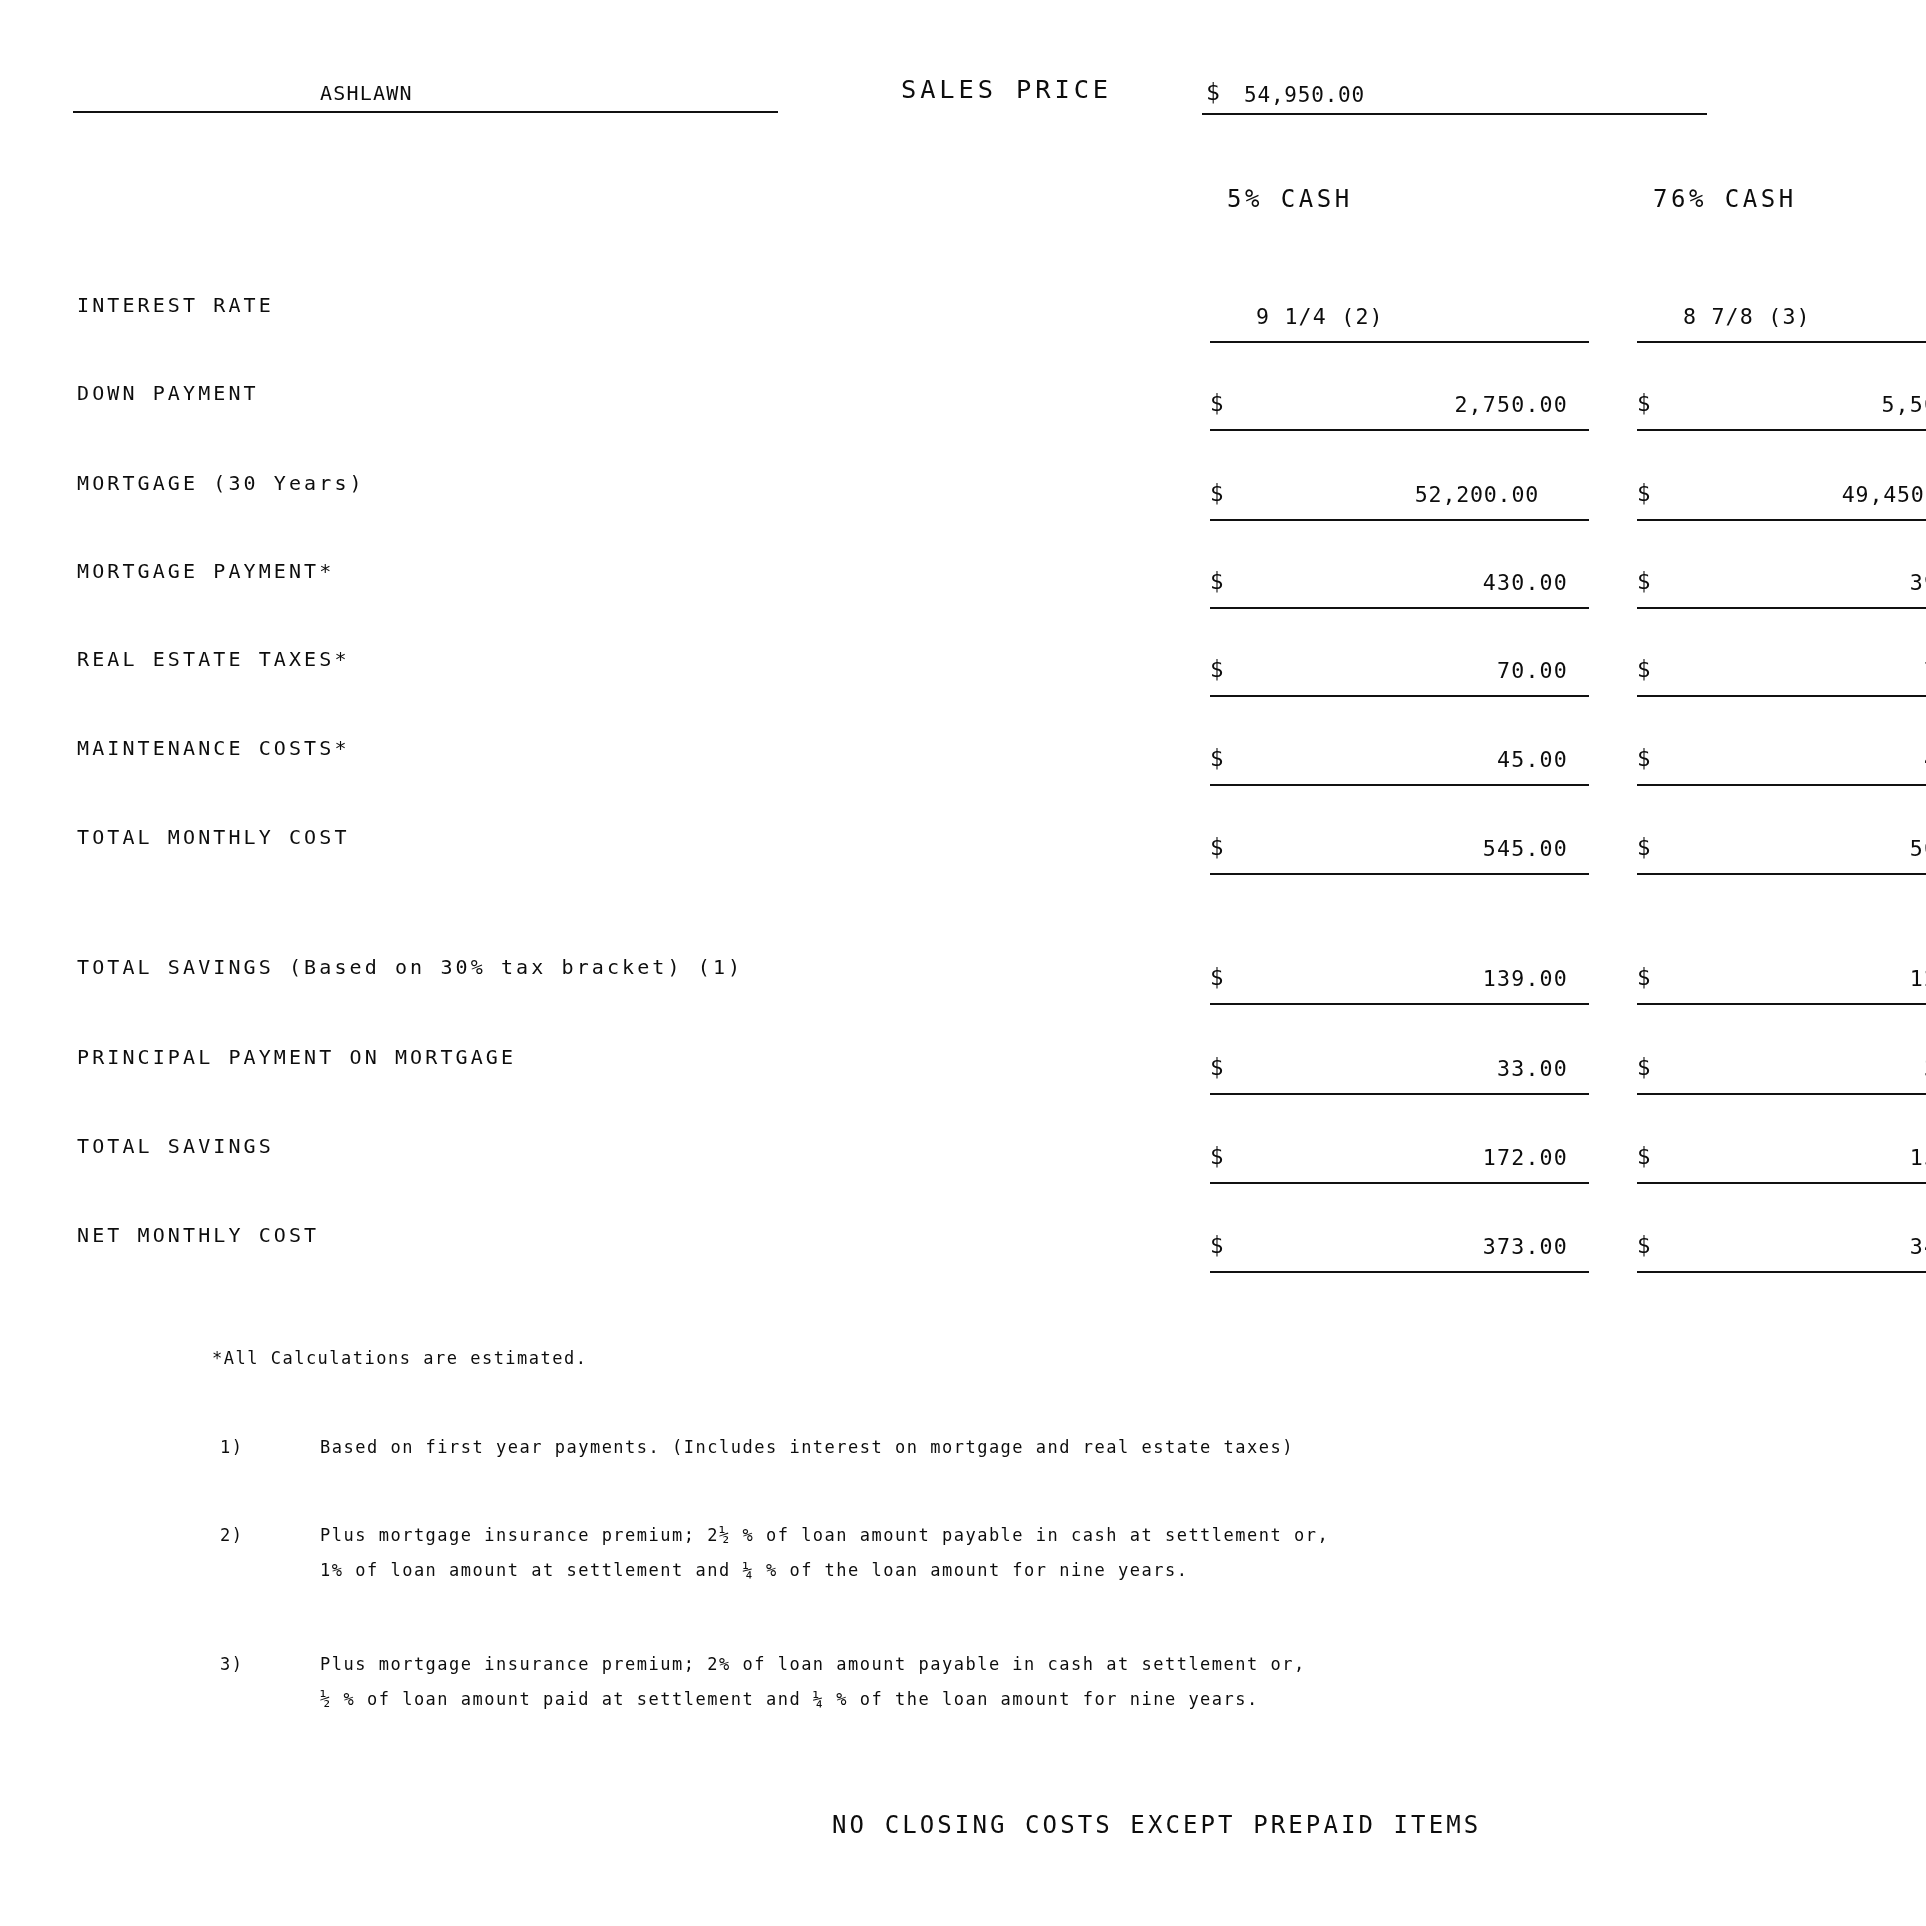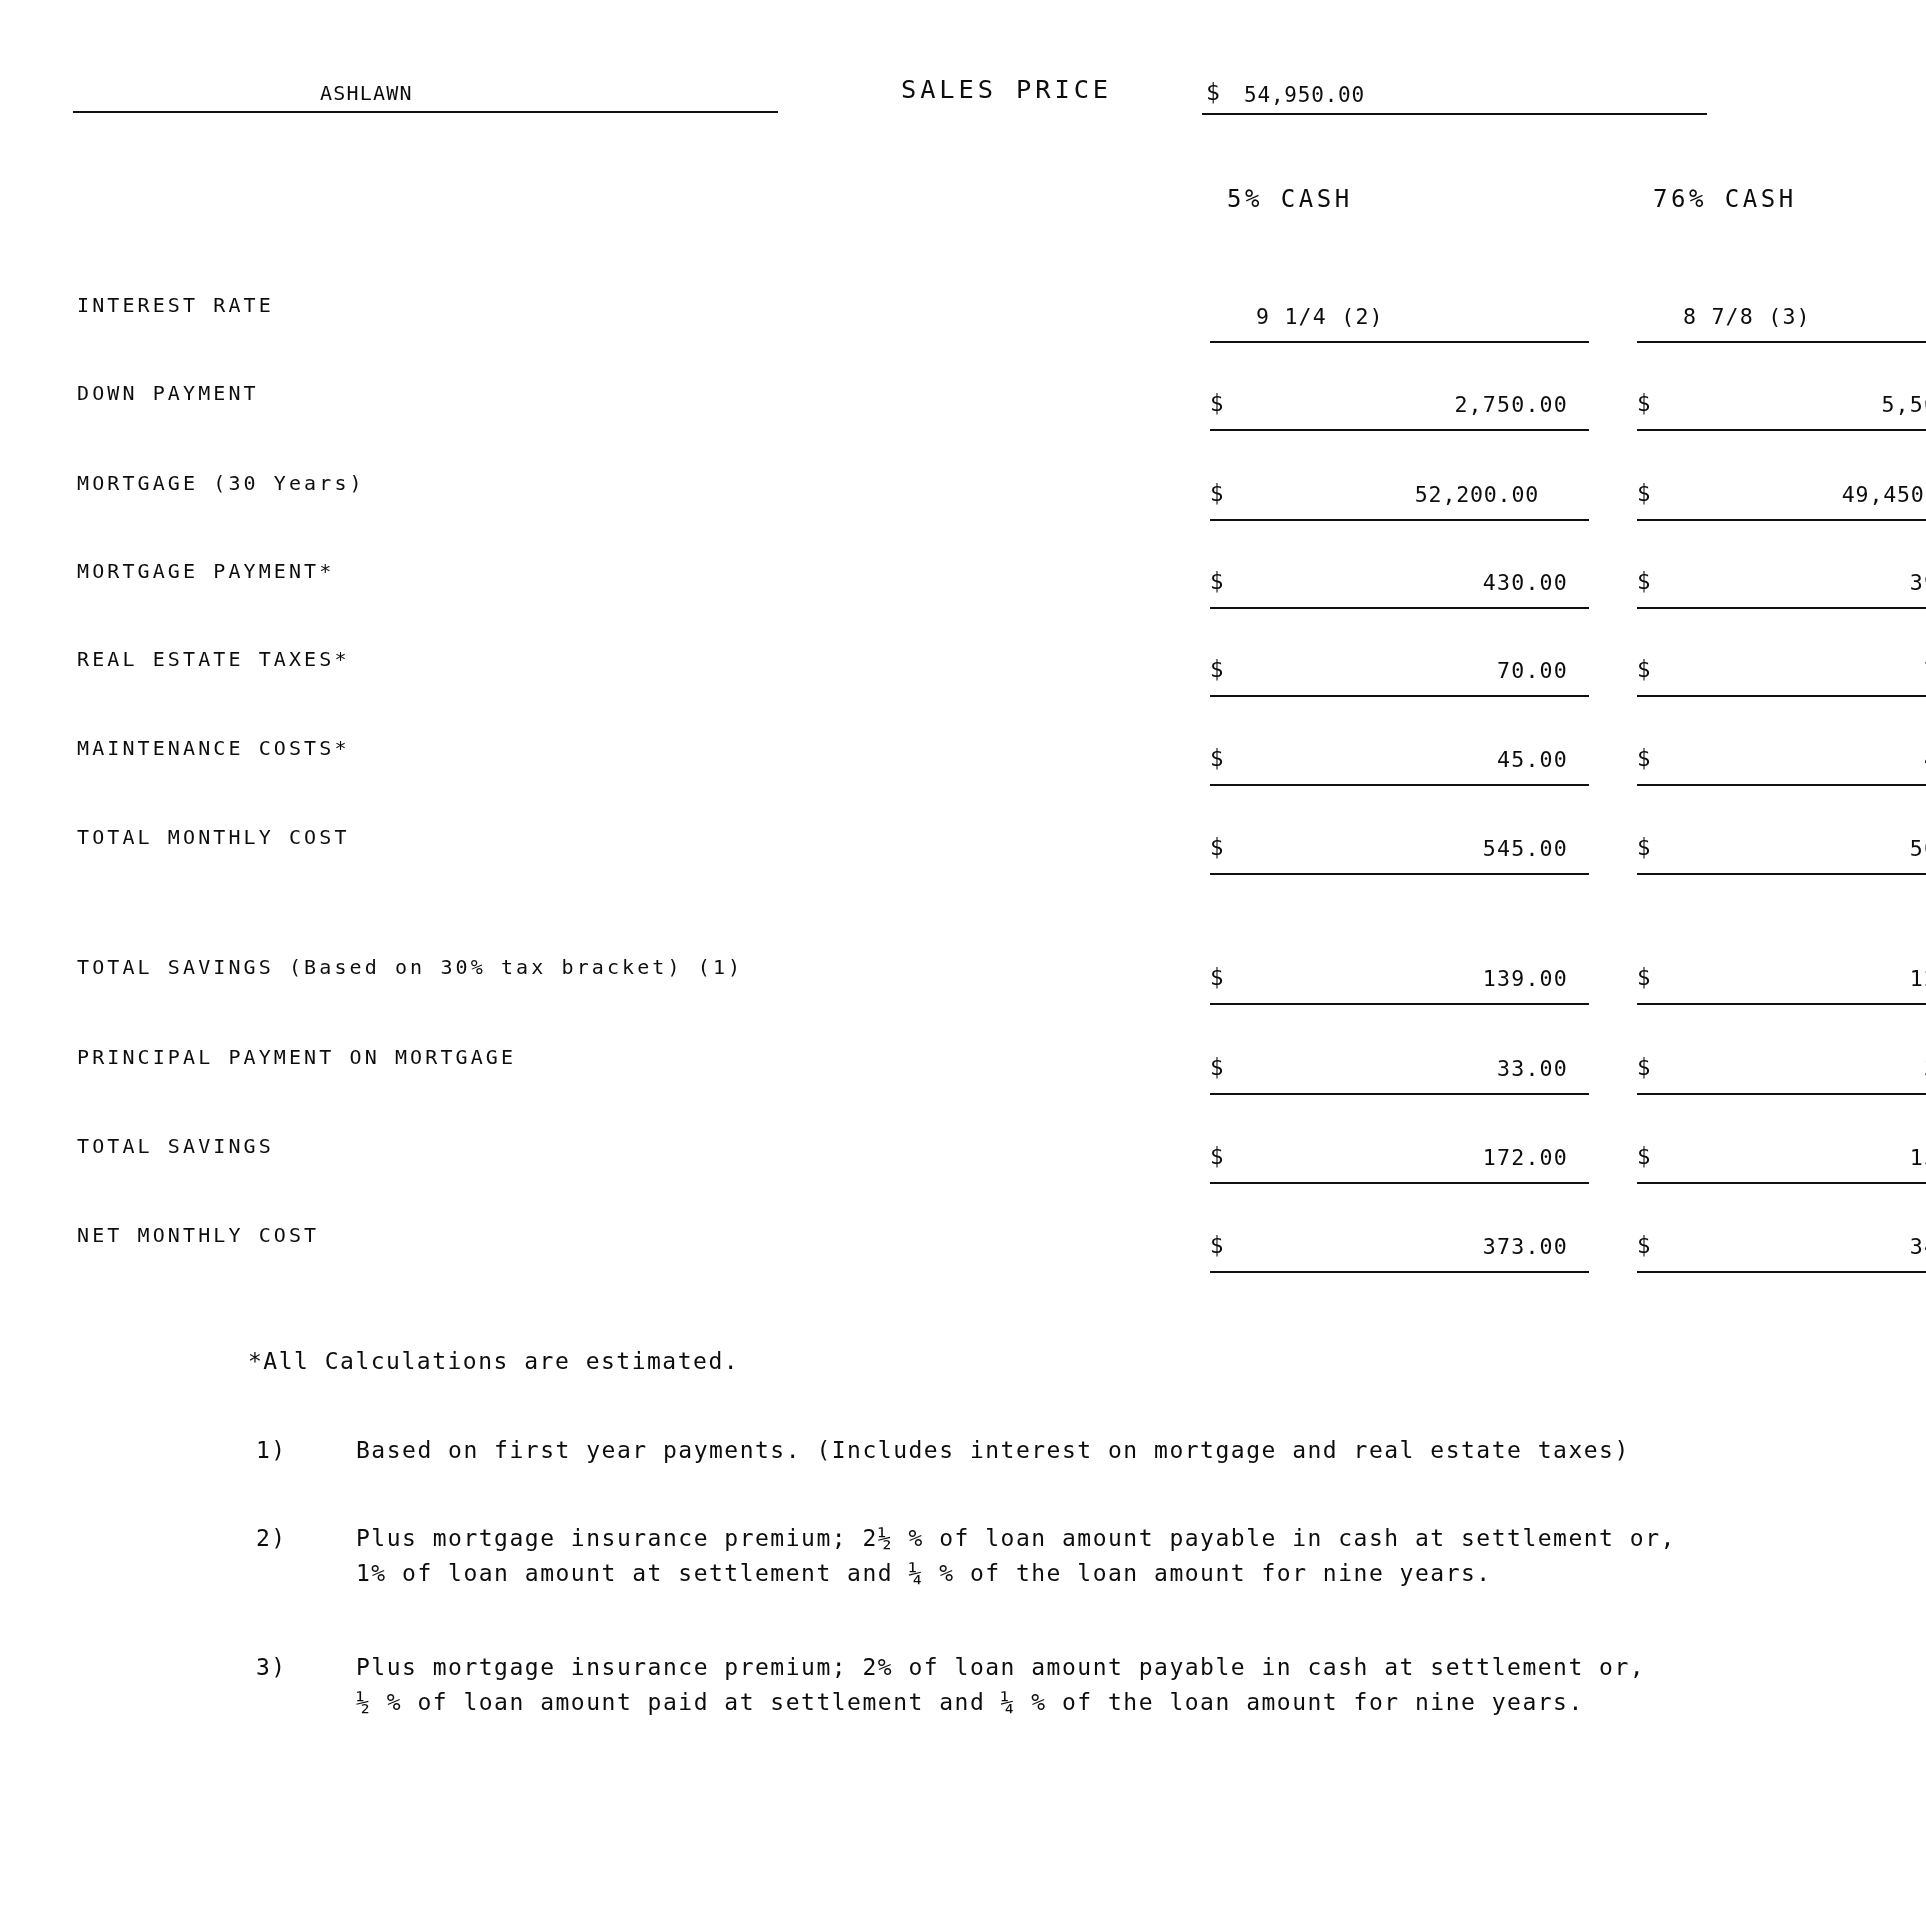--- a/index.html
+++ b/index.html
@@ -141,24 +141,23 @@
 
   
   .notes {
     position: absolute;
     left: 0;
     top: 1325px;
     width: 2542px;
   }
   .note {
     position: absolute;
-    font-size: 23px;
+    font-size: 17px;
     letter-spacing: 1.5px;
     white-space: nowrap;
-    margin-left: 36px;
   }
   .note .num {
     position: absolute;
     left: 0;
     top: 0;
   }
   .note .txt {
     position: absolute;
     left: 100px;
     top: 0;
@@ -374,15 +373,16 @@
       <span class="txt2">1% of loan amount at settlement and ¼ % of the loan amount for nine years.</span>
     </div>
 
     <div class="note" style="left:220px; top:329px;">
       <span class="num">3)</span>
       <span class="txt">Plus mortgage insurance premium; 2% of loan amount payable in cash at settlement or,</span>
       <span class="txt2">½ % of loan amount paid at settlement and ¼ % of the loan amount for nine years.</span>
     </div>
   </div>
 
+  <div class="closing">NO CLOSING COSTS EXCEPT PREPAID ITEMS</div>
 
 </div>
 
 
 </body></html>

